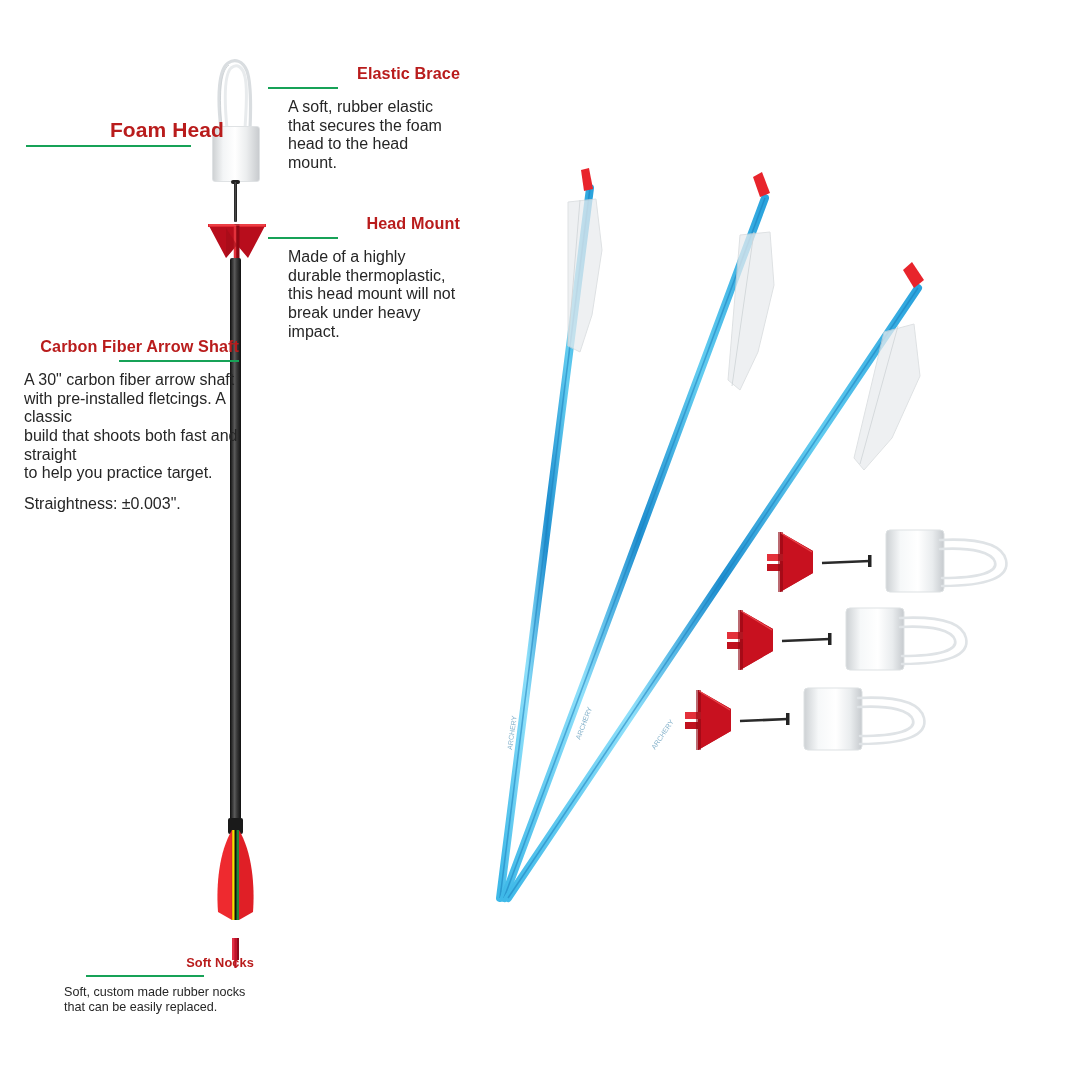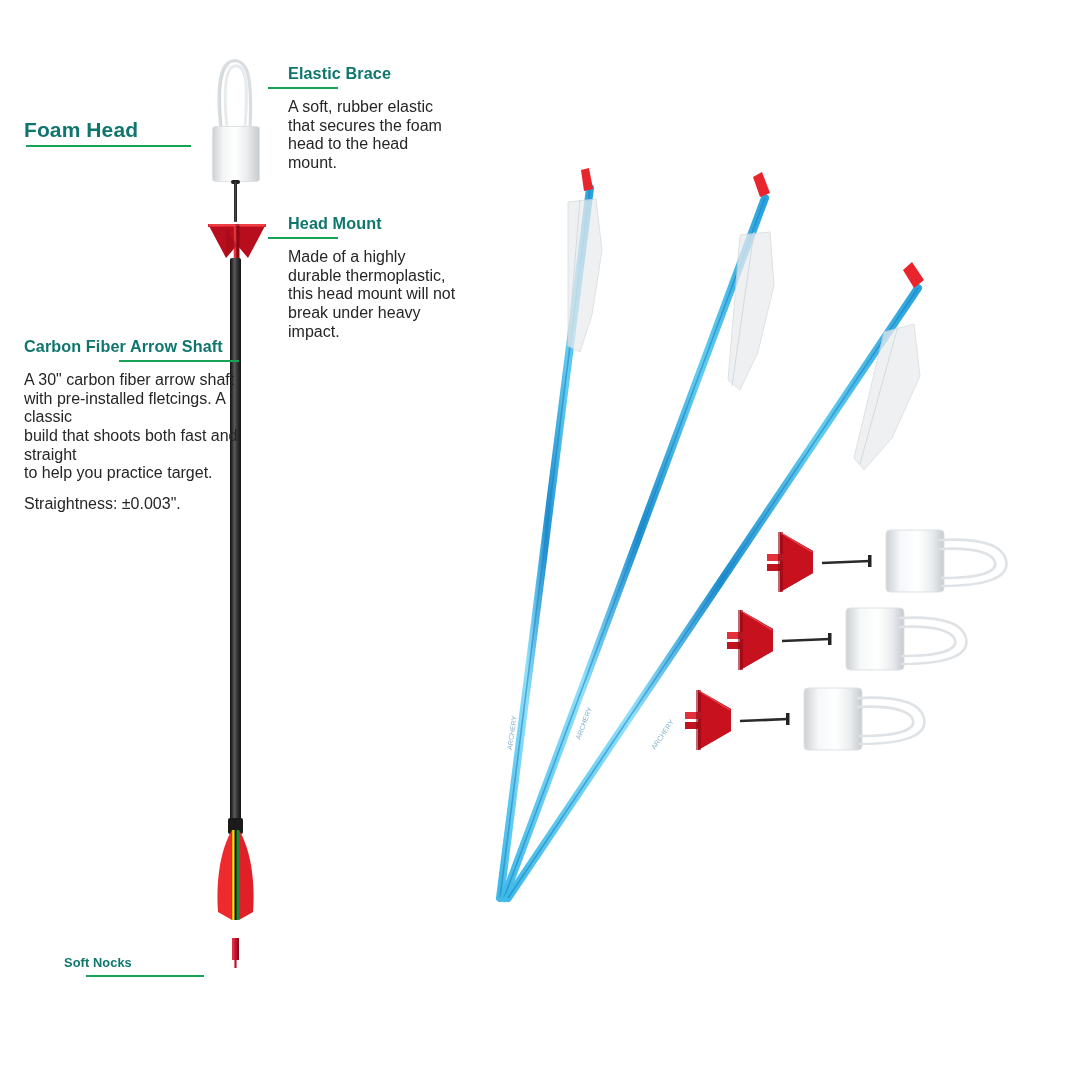--- a/index.html
+++ b/index.html
@@ -10,24 +10,25 @@
     color:#1b1b1b;
     overflow:hidden;
     position:relative;
   }
   .stage{position:absolute;left:0;top:0;width:1080px;height:1080px;}
 
   
   .callout{position:absolute;}
   .callout .heading{
     font-weight:bold;
-    color:#0f766e;
+    color:#b91c1c;
     letter-spacing:.1px;
     white-space:nowrap;
     line-height:1.1;
+    text-align:right;
   }
   .callout .rule{
     height:2px;background:#17a257;margin-top:4px;margin-bottom:9px;
   }
   .callout .body{
     font-size:16px;
     line-height:1.17;
     color:#262626;
   }
   .callout .body p{margin:0 0 12px 0;}
@@ -156,20 +157,23 @@
     <div class="rule"></div>
     <div class="body">
       <p><span>A 30" carbon fiber arrow shaft with pre-installed fletcings. A classic</span><br><span>build that shoots both fast and straight</span><br><span>to help you practice target.</span></p>
       <p>Straightness: ±0.003".</p>
     </div>
   </div>
 
   <div class="callout c-nocks">
     <div class="heading">Soft Nocks</div>
     <div class="rule"></div>
+    <div class="body">
+      <p><span>Soft, custom made rubber nocks</span><br><span>that can be easily replaced.</span></p>
+    </div>
   </div>
 
   <div class="callout c-elastic">
     <div class="heading">Elastic Brace</div>
     <div class="rule"></div>
     <div class="body">
       <p>A soft, rubber elastic that secures the foam head to the head mount.</p>
     </div>
   </div>
 

